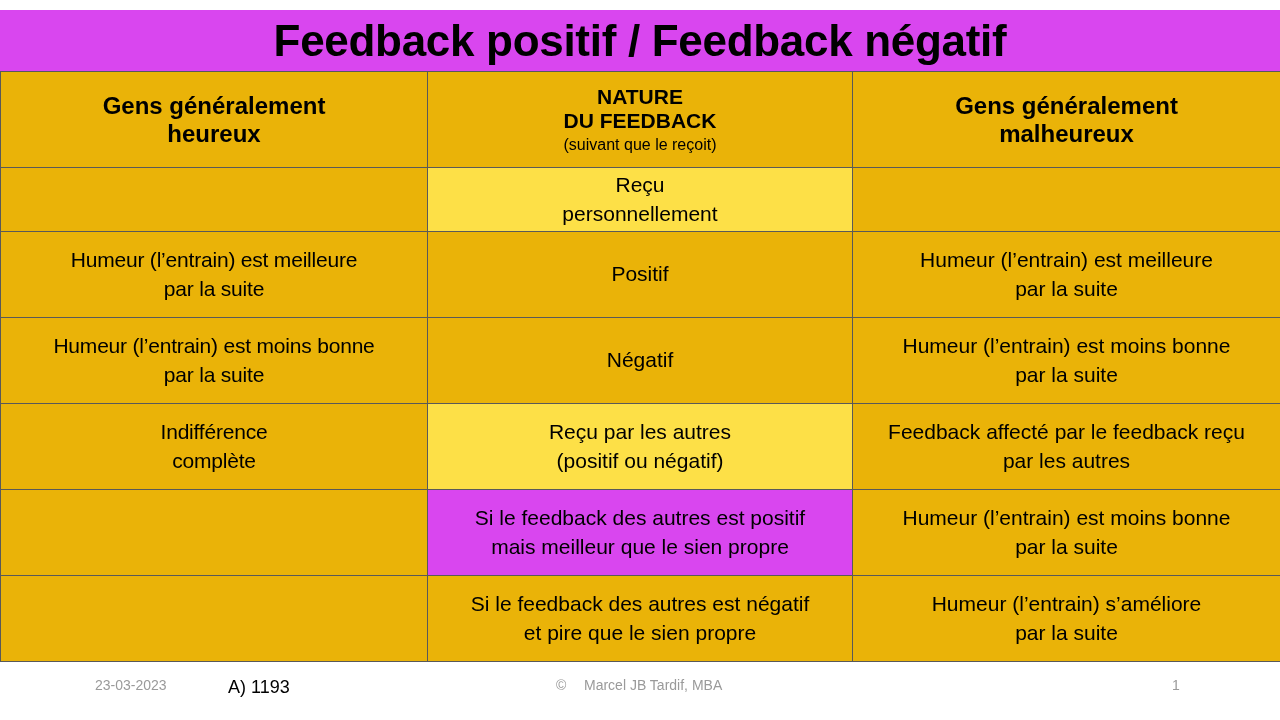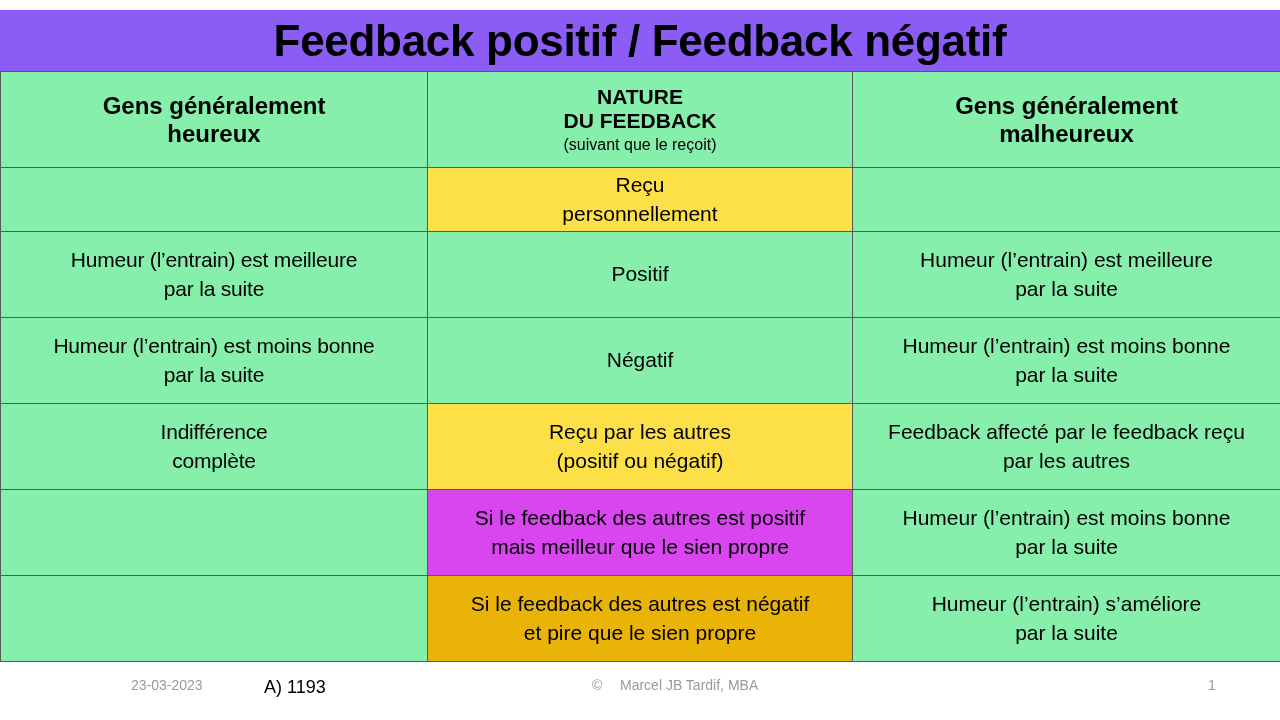--- a/index.html
+++ b/index.html
@@ -19,21 +19,21 @@
     background: #ffffff;
   }
 
   
   #title-banner {
     position: absolute;
     left: 0;
     top: 10px;
     width: 1280px;
     height: 61px;
-    background: #8b5cf6;
+    background: #d946ef;
     display: flex;
     align-items: center;
     justify-content: center;
   }
   #title-text {
     font-family: "Liberation Sans", sans-serif;
     font-weight: bold;
     font-size: 44px;
     line-height: 1;
     color: #000000;
@@ -95,38 +95,37 @@
   }
   
   .col-left .cell-text {
     font-stretch: condensed;
     letter-spacing: -0.2px;
   }
 
   .fill-yellow { background: #fde047; }
   .fill-green  { background: #d946ef; }
   .fill-pink   { background: #eab308; }
-  .fill-white  { background: #86efac; }
+  .fill-white  { background: #eab308; }
 
   
   #footer {
     position: absolute;
     left: 0;
     top: 668px;
     width: 1280px;
     height: 42px;
   }
   .foot {
     position: absolute;
     top: 9px;
     font-family: "Liberation Sans", sans-serif;
     font-size: 14px;
     color: #9a9a9a;
     white-space: nowrap;
-    margin-left: 36px;
   }
   #foot-date  { left: 95px; }
   #foot-ref   { left: 228px; color: #000000; font-weight: normal; font-size: 18px; }
   #foot-copy  { left: 556px; }
   #foot-author{ left: 584px; }
   #foot-page  { left: 1172px; }
 </style>
 </head>
 <body>
 

